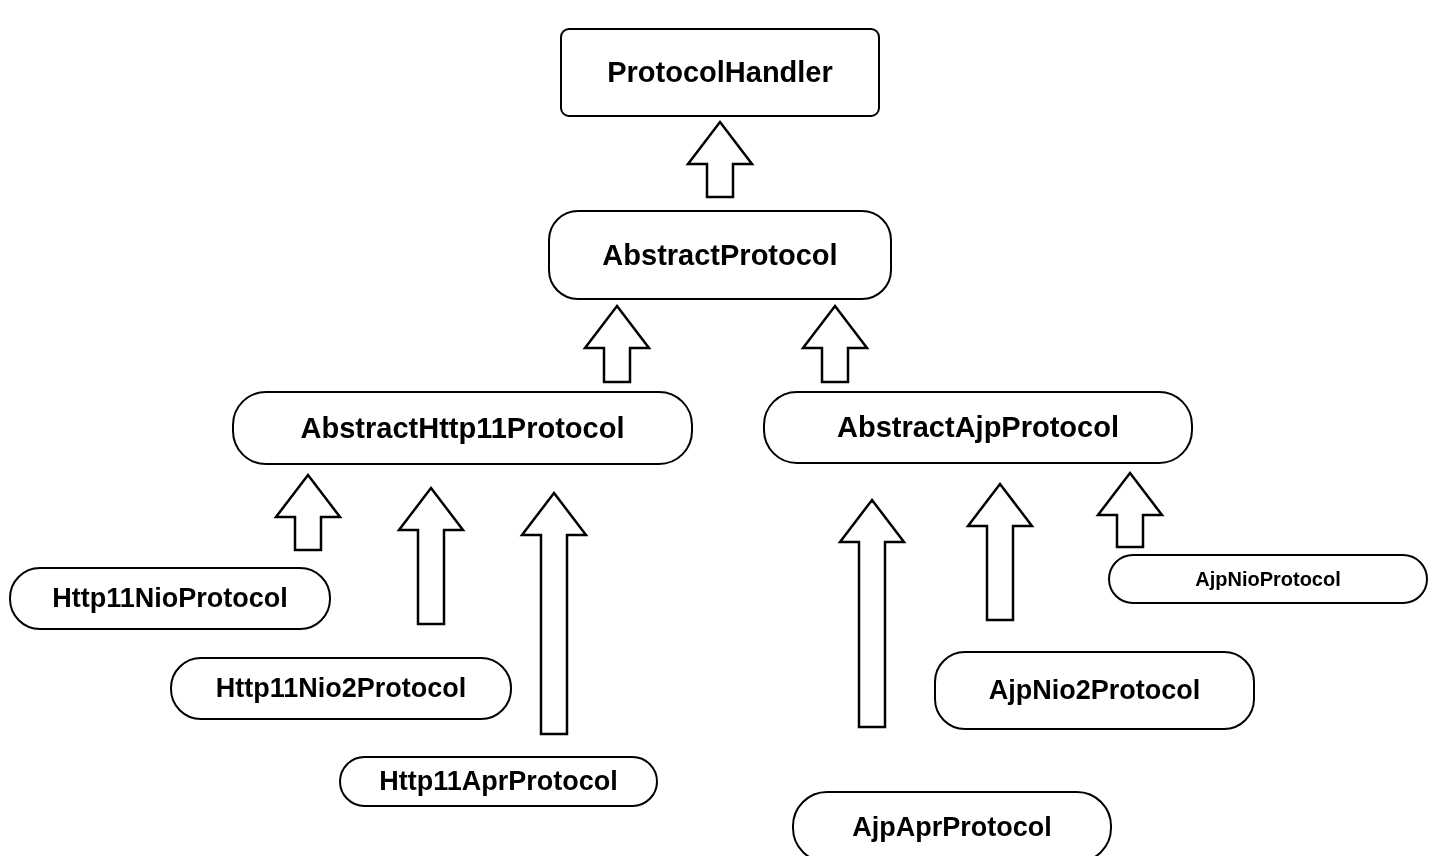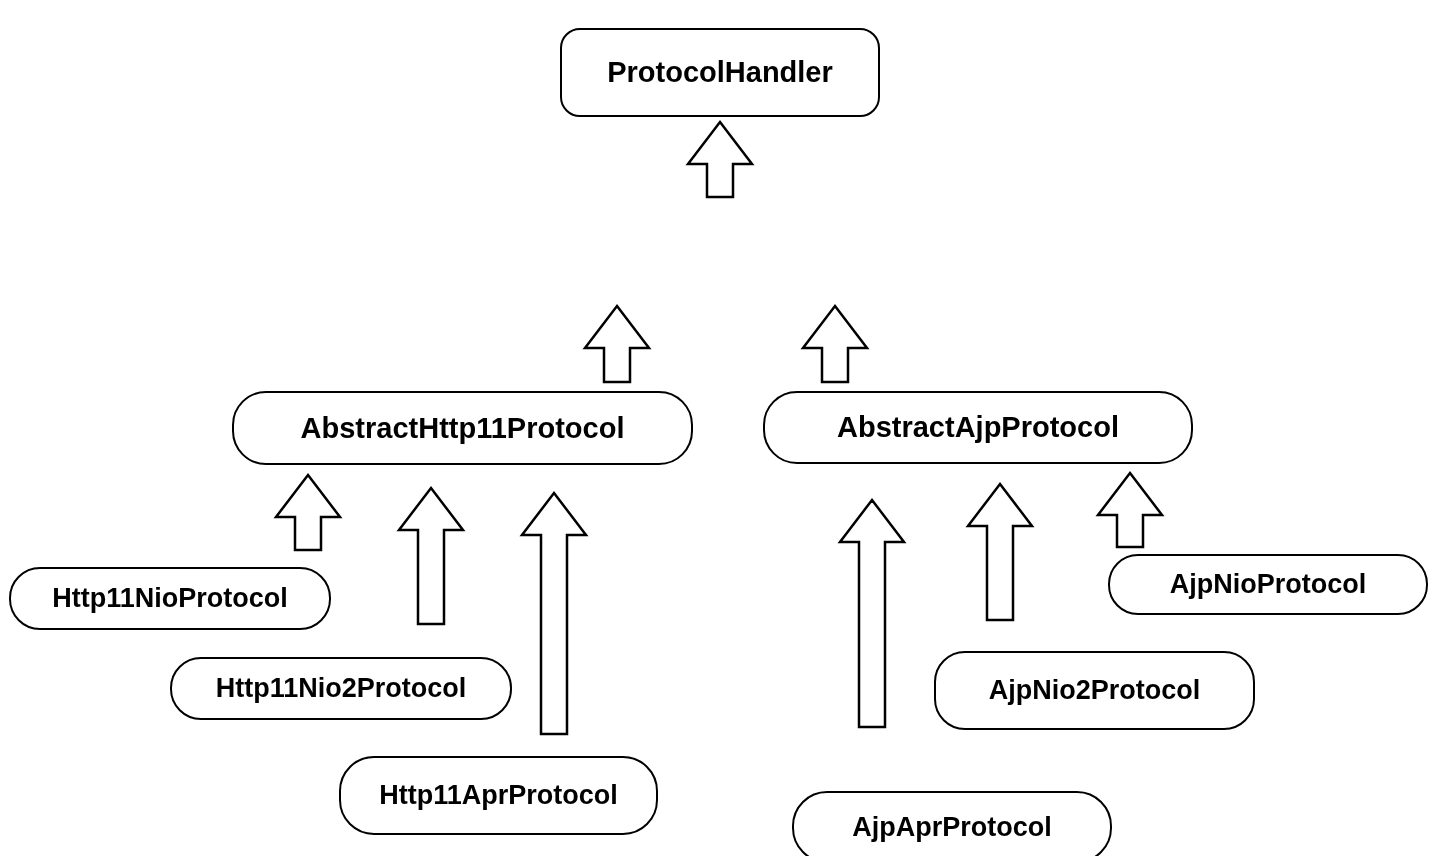--- a/index.html
+++ b/index.html
@@ -29,30 +29,30 @@
     border: 2.5px solid #000000;
     display: flex;
     align-items: center;
     justify-content: center;
     color: #000000;
     font-weight: bold;
     white-space: nowrap;
   }
   .node span { display: block; }
 
-  .n-protocol-handler      { left: 560px;  top: 28px;  width: 320px; height: 89px; border-radius: 20px; font-size: 29px; }
+  .n-protocol-handler      { left: 560px;  top: 28px;  width: 320px; height: 89px; border-radius: 9px; font-size: 29px; }
   .n-abstract-protocol     { left: 548px;  top: 210px; width: 344px; height: 90px; border-radius: 30px; font-size: 29px; }
   .n-abstract-http11       { left: 232px;  top: 391px; width: 461px; height: 74px; border-radius: 34px; font-size: 29px; }
   .n-abstract-ajp          { left: 763px;  top: 391px; width: 430px; height: 73px; border-radius: 34px; font-size: 29px; }
   .n-http11-nio            { left: 9px;    top: 552px; width: 322px; height: 63px; border-radius: 31px; font-size: 27px; margin-top: 15px; }
   .n-http11-nio2           { left: 170px;  top: 657px; width: 342px; height: 63px; border-radius: 31px; font-size: 27px; }
-  .n-http11-apr            { left: 339px;  top: 756px; width: 319px; height: 79px; border-radius: 35px; font-size: 27px; align-items: center; }
+  .n-http11-apr            { left: 339px;  top: 756px; width: 319px; height: 51px; border-radius: 35px; font-size: 27px; align-items: center; }
   .n-ajp-apr               { left: 792px;  top: 755px; width: 320px; height: 72px; border-radius: 35px; font-size: 27px; margin-top: 36px; }
   .n-ajp-nio2              { left: 934px;  top: 651px; width: 321px; height: 79px; border-radius: 31px; font-size: 27px; }
-  .n-ajp-nio               { left: 1108px; top: 554px; width: 320px; height: 61px; border-radius: 30px; font-size: 27px; }
+  .n-ajp-nio               { left: 1108px; top: 554px; width: 320px; height: 50px; border-radius: 30px; font-size: 20px; }
 
   .arrow {
     fill: #ffffff;
     stroke: #000000;
     stroke-width: 2.5;
     stroke-linejoin: miter;
   }
 </style>
 </head>
 <body>
@@ -68,20 +68,23 @@
     <polygon class="arrow" points="554,493 586,535 567,535 567,734 541,734 541,535 522,535"></polygon>
     <polygon class="arrow" points="872,500 904,542 885,542 885,727 859,727 859,542 840,542"></polygon>
     <polygon class="arrow" points="1000,484 1032,526 1013,526 1013,620 987,620 987,526 968,526"></polygon>
     <polygon class="arrow" points="1130,473 1162,515 1143,515 1143,547 1117,547 1117,515 1098,515"></polygon>
   </svg>
 
   <div class="node n-protocol-handler">
     <span>ProtocolHandler</span>
   </div>
 
+  <div class="node n-abstract-protocol">
+    <span>AbstractProtocol</span>
+  </div>
 
   <div class="node n-abstract-http11">
     <span>AbstractHttp11Protocol</span>
   </div>
 
   <div class="node n-abstract-ajp">
     <span>AbstractAjpProtocol</span>
   </div>
 
   <div class="node n-http11-nio">

